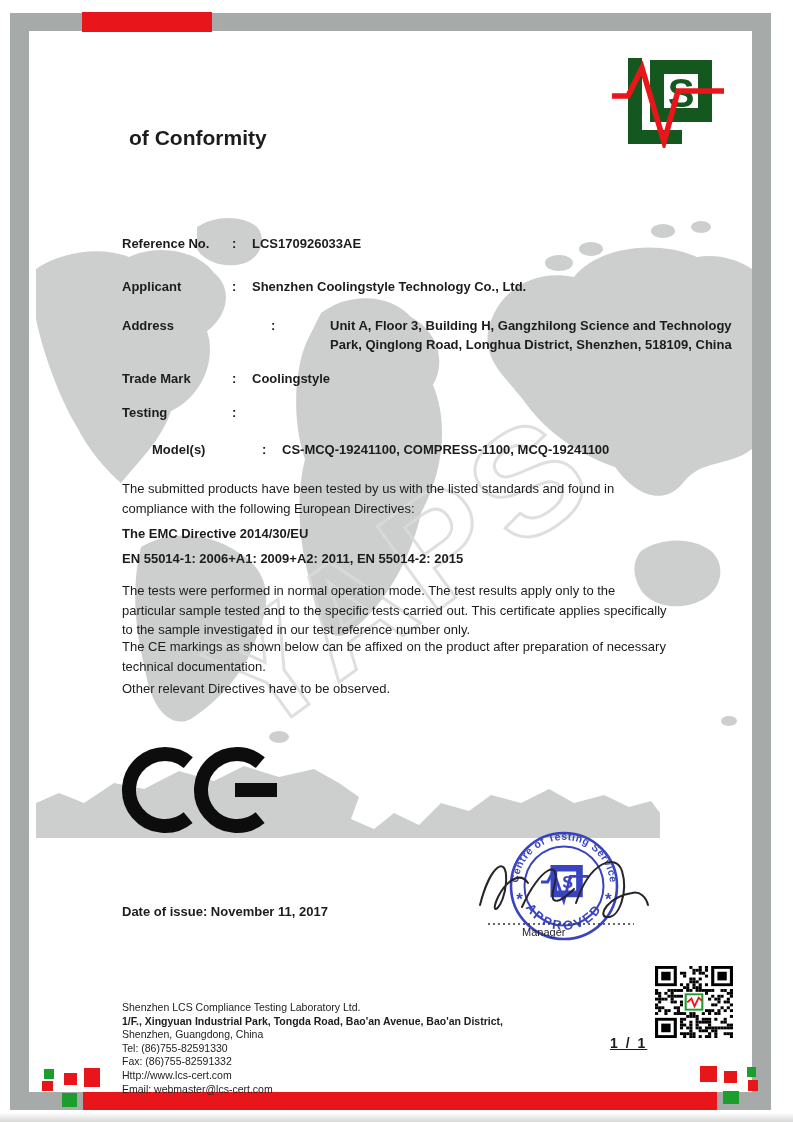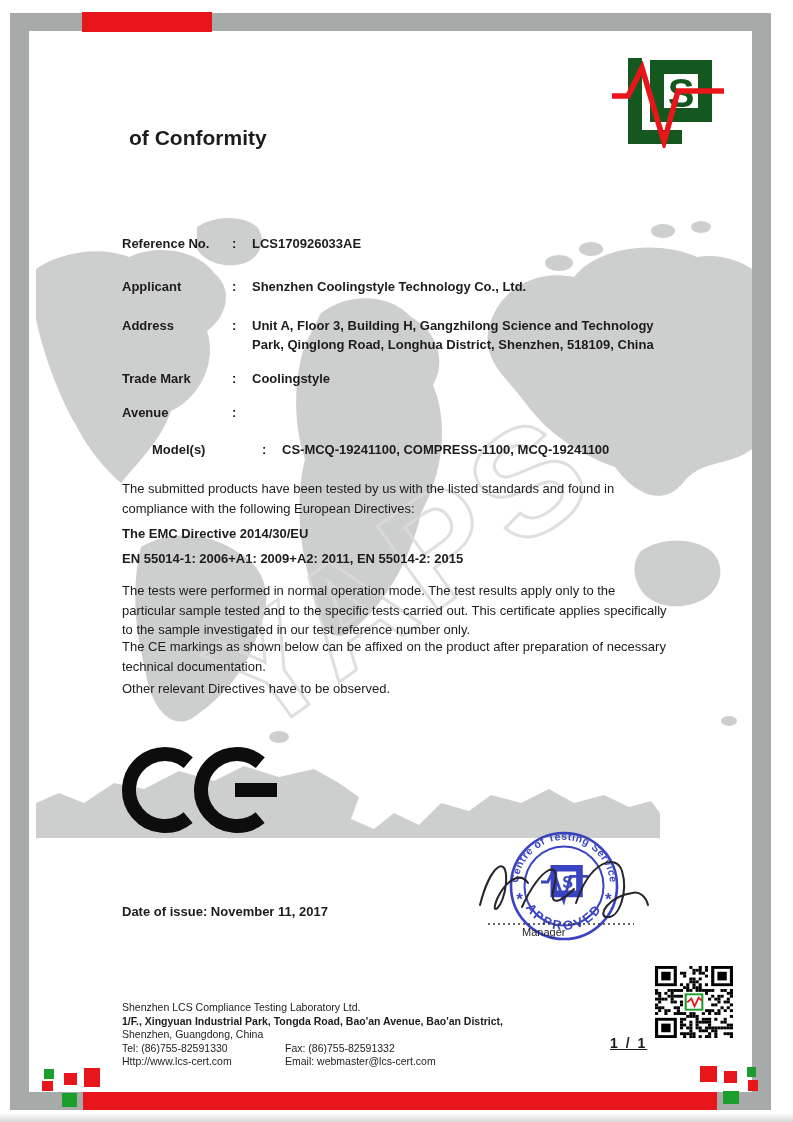--- a/index.html
+++ b/index.html
@@ -31,21 +31,21 @@
   .bold{font-weight:bold;}
   
   .lg-green{fill:var(--logo-green);}
   .lg-red{stroke:var(--red);fill:none;}
   .st-blue{stroke:var(--stamp-blue);fill:none;}
   .st-bluefill{fill:var(--stamp-blue);}
   .st-text{fill:var(--stamp-blue);font-family:"Liberation Sans",sans-serif;}
   .sig{stroke:#26242a;fill:none;stroke-width:2px;stroke-linecap:round;}
   
   .foot{font-size:10.5px;line-height:13.6px;}
-  .fcols{display:flex;}
+  .fcols{display:flex;flex-direction:column;}
   .fcol1{width:163px;flex:none;}
   .datebold{font-size:13px;font-weight:bold;}
   .pagenum{font-size:14px;font-weight:bold;letter-spacing:2px;text-decoration:underline;}
   .scan-edge{background:linear-gradient(#ffffff,#d7d7d6);}
 </style>
 </head>
 <body>
 
 <div id="page">
 
@@ -117,32 +117,32 @@
   <div class="abs frow" style="left:122px;top:234px;">
     <span class="flabel">Reference No.</span>
     <span class="fcolon">:</span>
     <span class="fvalue">LCS170926033AE</span>
   </div>
   <div class="abs frow" style="left:122px;top:277px;">
     <span class="flabel">Applicant</span>
     <span class="fcolon">:</span>
     <span class="fvalue">Shenzhen Coolingstyle Technology Co., Ltd.</span>
   </div>
-  <div class="abs frow" style="left:122px;top:316px;">
+  <div class="abs frow" style="left:122px;top:316px;gap:39px;">
     <span class="flabel">Address</span>
     <span class="fcolon">:</span>
     <span class="fvalue">Unit A, Floor 3, Building H, Gangzhilong Science and Technology Park, Qinglong Road, Longhua District, Shenzhen, 518109, China</span>
   </div>
   <div class="abs frow" style="left:122px;top:369px;">
     <span class="flabel">Trade Mark</span>
     <span class="fcolon">:</span>
     <span class="fvalue">Coolingstyle</span>
   </div>
   <div class="abs frow" style="left:122px;top:403px;">
-    <span class="flabel">Avenue</span>
+    <span class="flabel">Testing</span>
     <span class="fcolon">:</span>
   </div>
   <div class="abs frow" style="left:112px;top:440px;margin-left:40px;">
     <span class="flabel">Model(s)</span>
     <span class="fcolon">:</span>
     <span class="fvalue">CS-MCQ-19241100, COMPRESS-1100, MCQ-19241100</span>
   </div>
 
   <div class="abs para" style="left:122px;top:479px;">The submitted products have been tested by us with the listed standards and found in compliance with the following European Directives:</div>
   <div class="abs para bold" style="left:122px;top:524px;">The EMC Directive 2014/30/EU</div>

